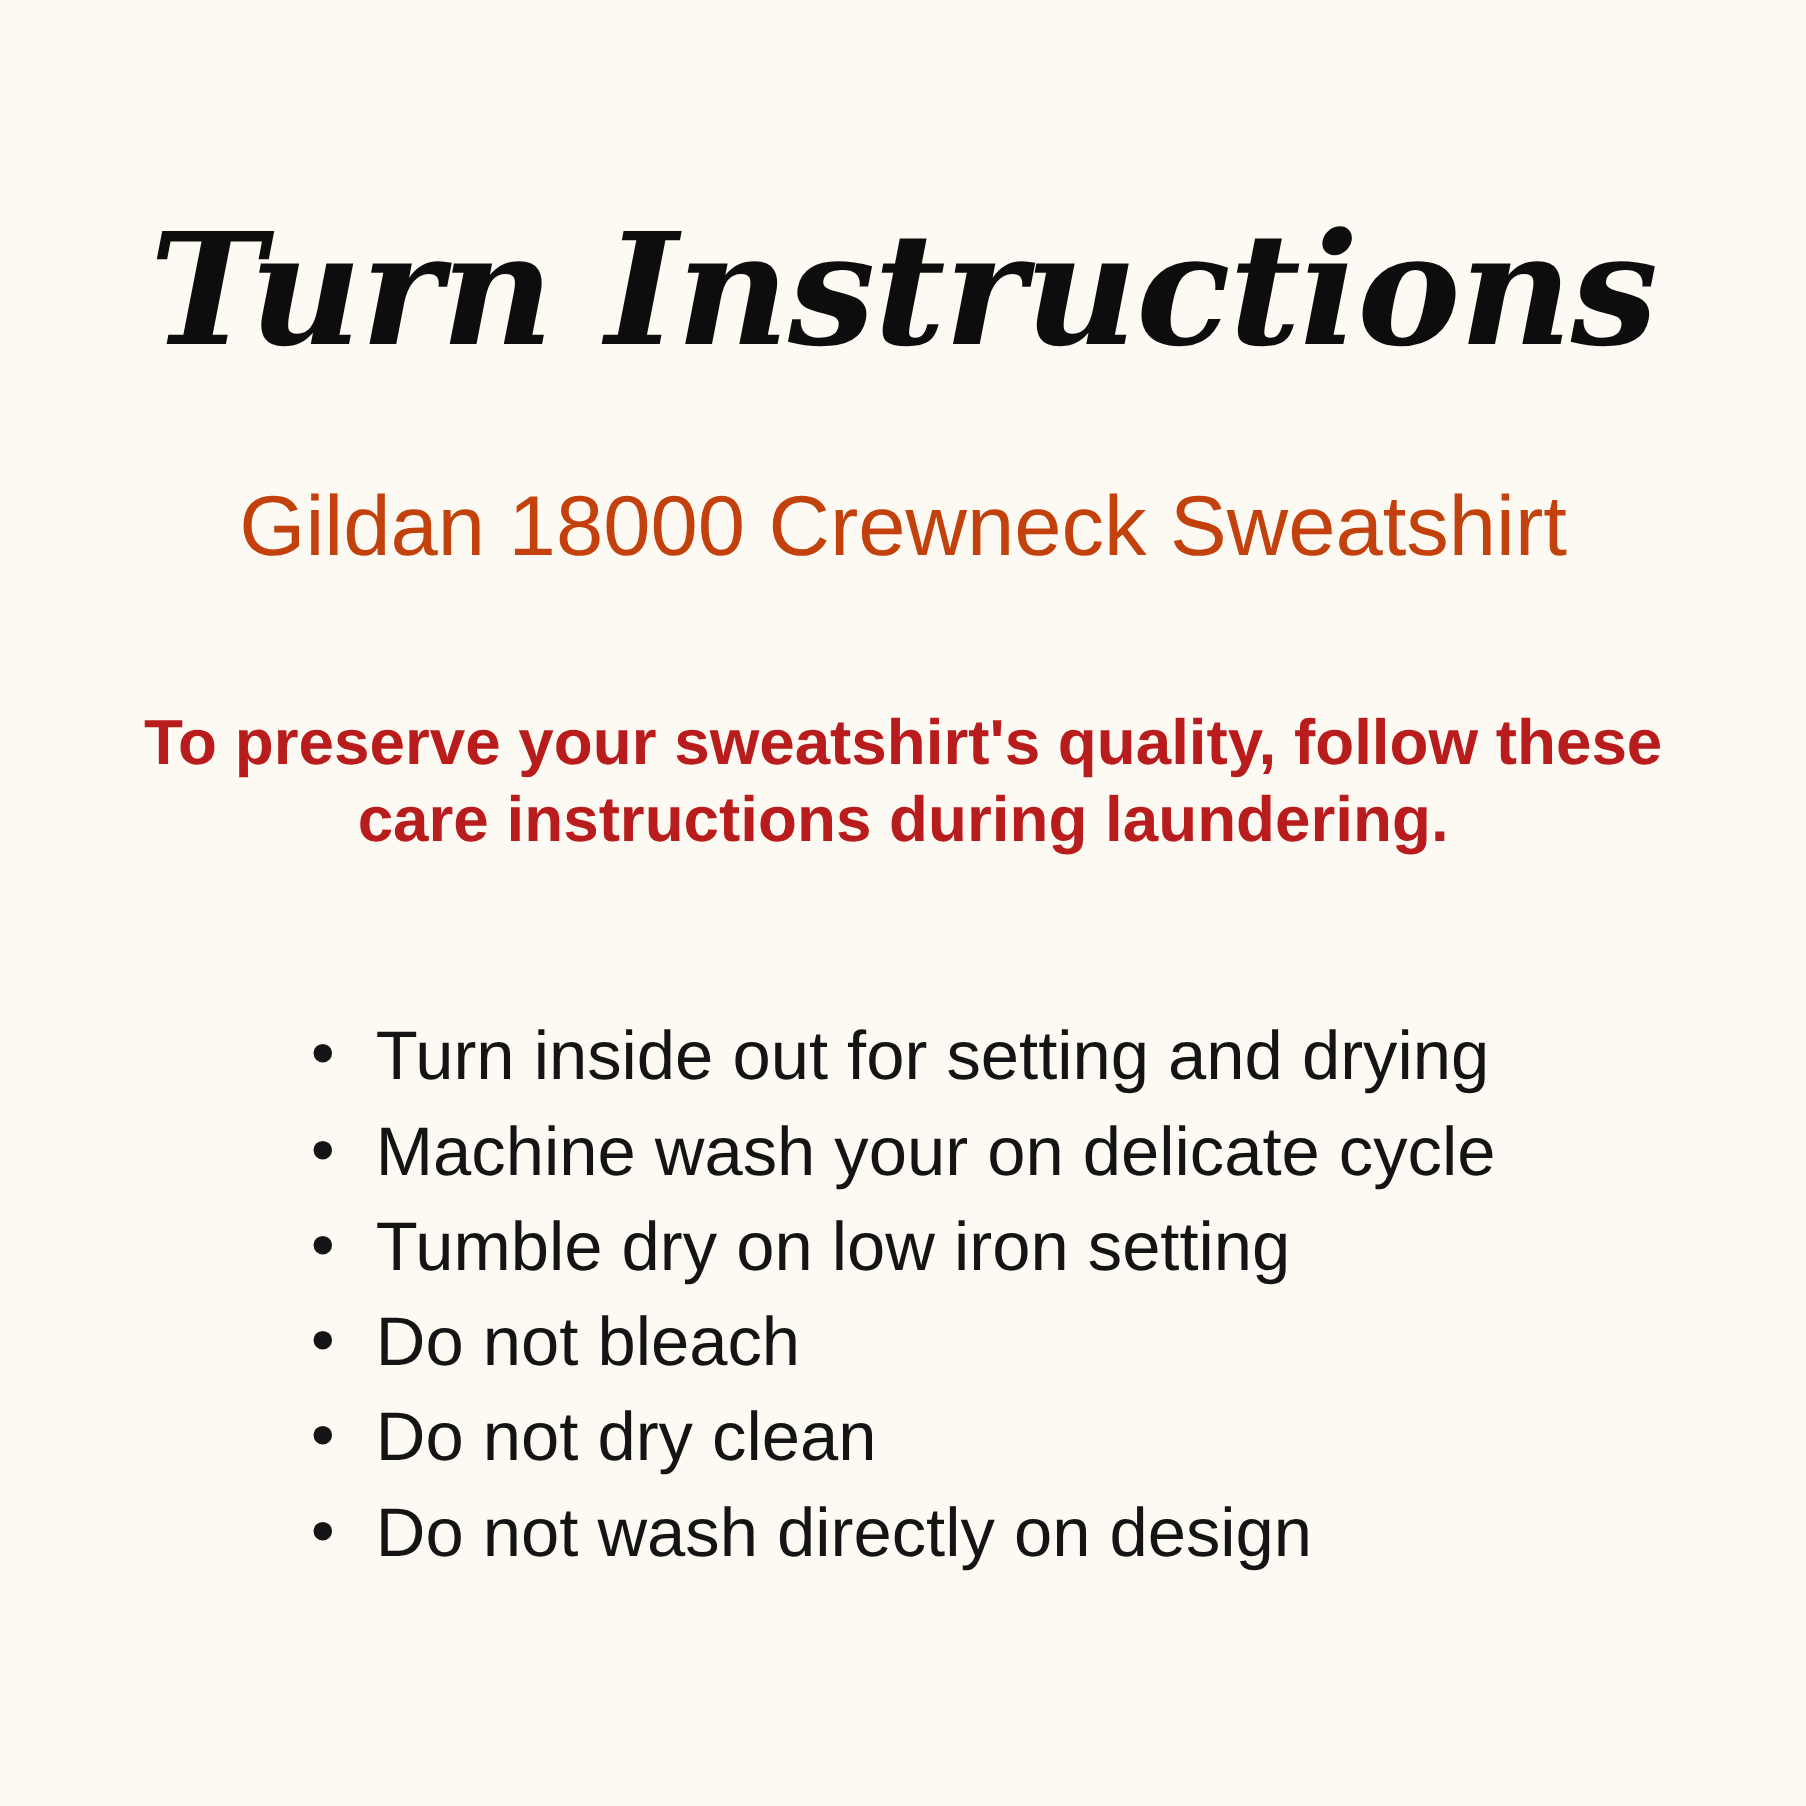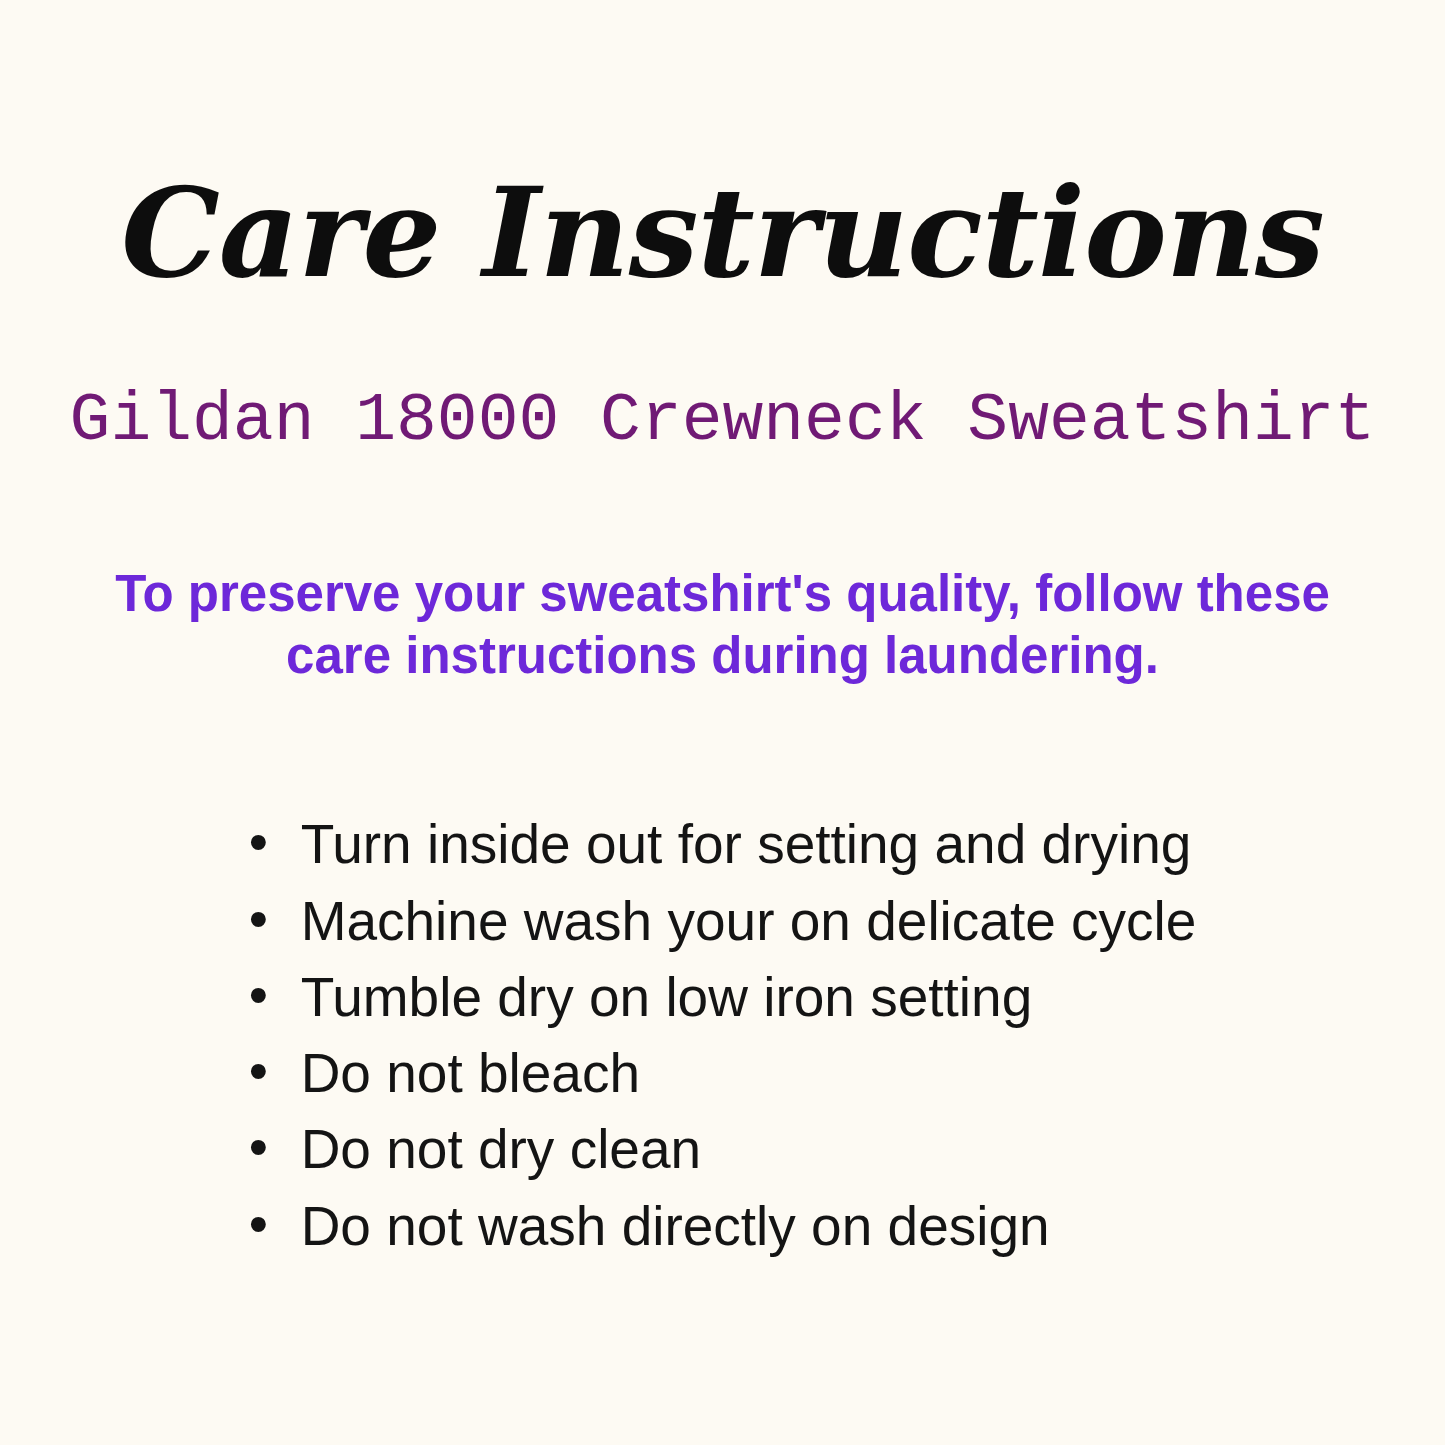--- a/index.html
+++ b/index.html
@@ -28,34 +28,34 @@
     font-style: italic;
     font-weight: 700;
     font-size: 124px;
     line-height: 1.05;
     color: #0d0d0d;
     text-align: center;
     margin-top: 168px;
     letter-spacing: -1px;
   }
   .subtitle {
-    font-family: Liberation Mono, monospace;
+    font-family: Liberation Sans, sans-serif;
     font-weight: 400;
     font-size: 68px;
     line-height: 1.1;
-    color: #701a75;
+    color: #c2410c;
     text-align: center;
     margin-top: 86px;
   }
   .notice {
     font-family: "Liberation Sans", sans-serif;
     font-weight: 700;
     font-size: 51px;
     line-height: 1.22;
-    color: #6d28d9;
+    color: #b91c1c;
     text-align: center;
     margin-top: 104px;
     max-width: 1290px;
   }
   .list-wrap {
     margin-top: 120px;
     width: 100%;
     display: flex;
     justify-content: center;
   }
@@ -82,21 +82,21 @@
     font-size: 55px;
     line-height: 1.35;
     color: #141414;
   }
 </style>
 </head>
 <body>
 
 <div class="card">
 
-  <div class="title">Care Instructions</div>
+  <div class="title">Turn Instructions</div>
 
   <div class="subtitle">Gildan 18000 Crewneck Sweatshirt</div>
 
   <div class="notice">To preserve your sweatshirt's quality, follow these care instructions during laundering.</div>
 
   <div class="list-wrap">
     <ul class="care-list">
       <li>
         <span class="bullet">•</span>
         <span>Turn inside out for setting and drying</span>

